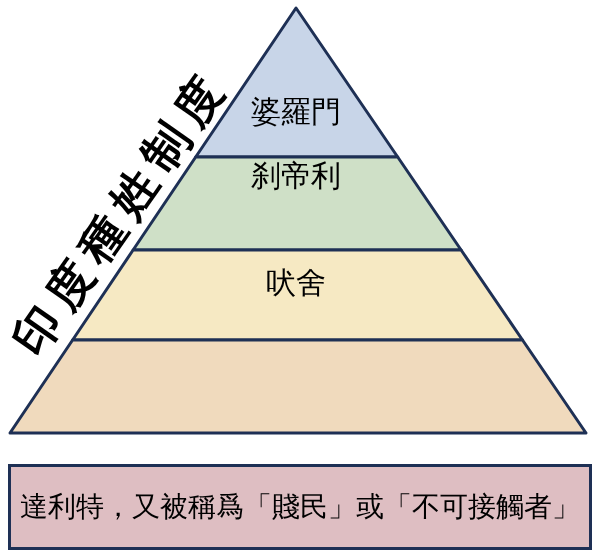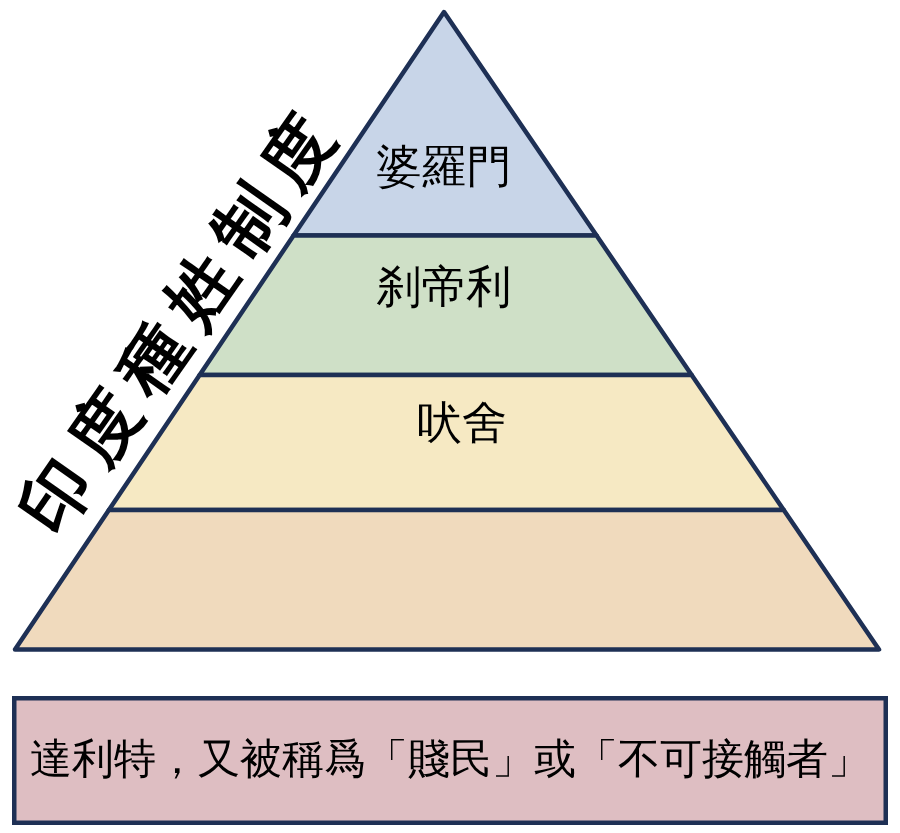--- a/index.html
+++ b/index.html
@@ -82,22 +82,22 @@
     <polygon points="296,8 397.7,157 195.7,157" fill="#c8d5e8"></polygon>
     <polygon points="195.7,157 397.7,157 461.1,250 133.1,250" fill="#cfe0c7"></polygon>
     <polygon points="133.1,250 461.1,250 522.5,340 72.6,340" fill="#f6e9c3"></polygon>
     <polygon points="72.6,340 522.5,340 586,433 10,433" fill="#f0dabd"></polygon>
   </svg>
 
   <div class="diagram-title">印度種姓制度</div>
 
   <div class="level-label" style="left:296px; top:112px;font-family:Liberation Serif, serif;">婆羅門</div>
 
-  <div class="level-label" style="left:296px; top:192px;">刹帝利</div>
+  <div class="level-label" style="left:296px; top:176px;">刹帝利</div>
 
-  <div class="level-label" style="left:296px; top:283px;margin-left:12px;">吠舍</div>
+  <div class="level-label" style="left:296px; top:283px;">吠舍</div>
 
 
   <div class="footnote-box">
     <span class="footnote-text">達利特，又被稱爲「賤民」或「不可接觸者」</span>
   </div>
 
 </div>
 
 </body></html>

